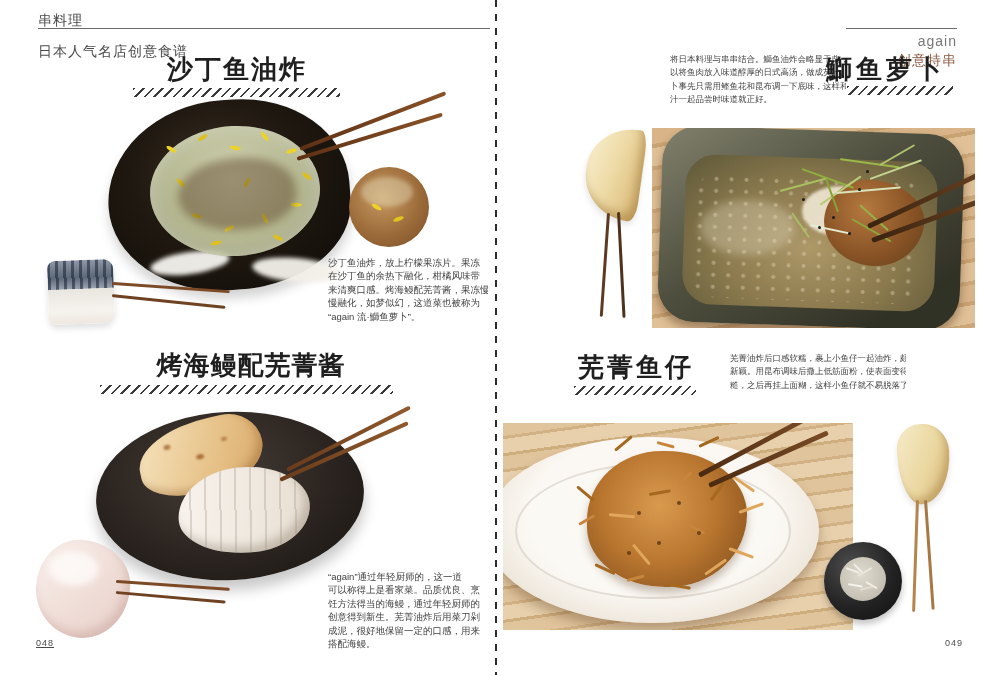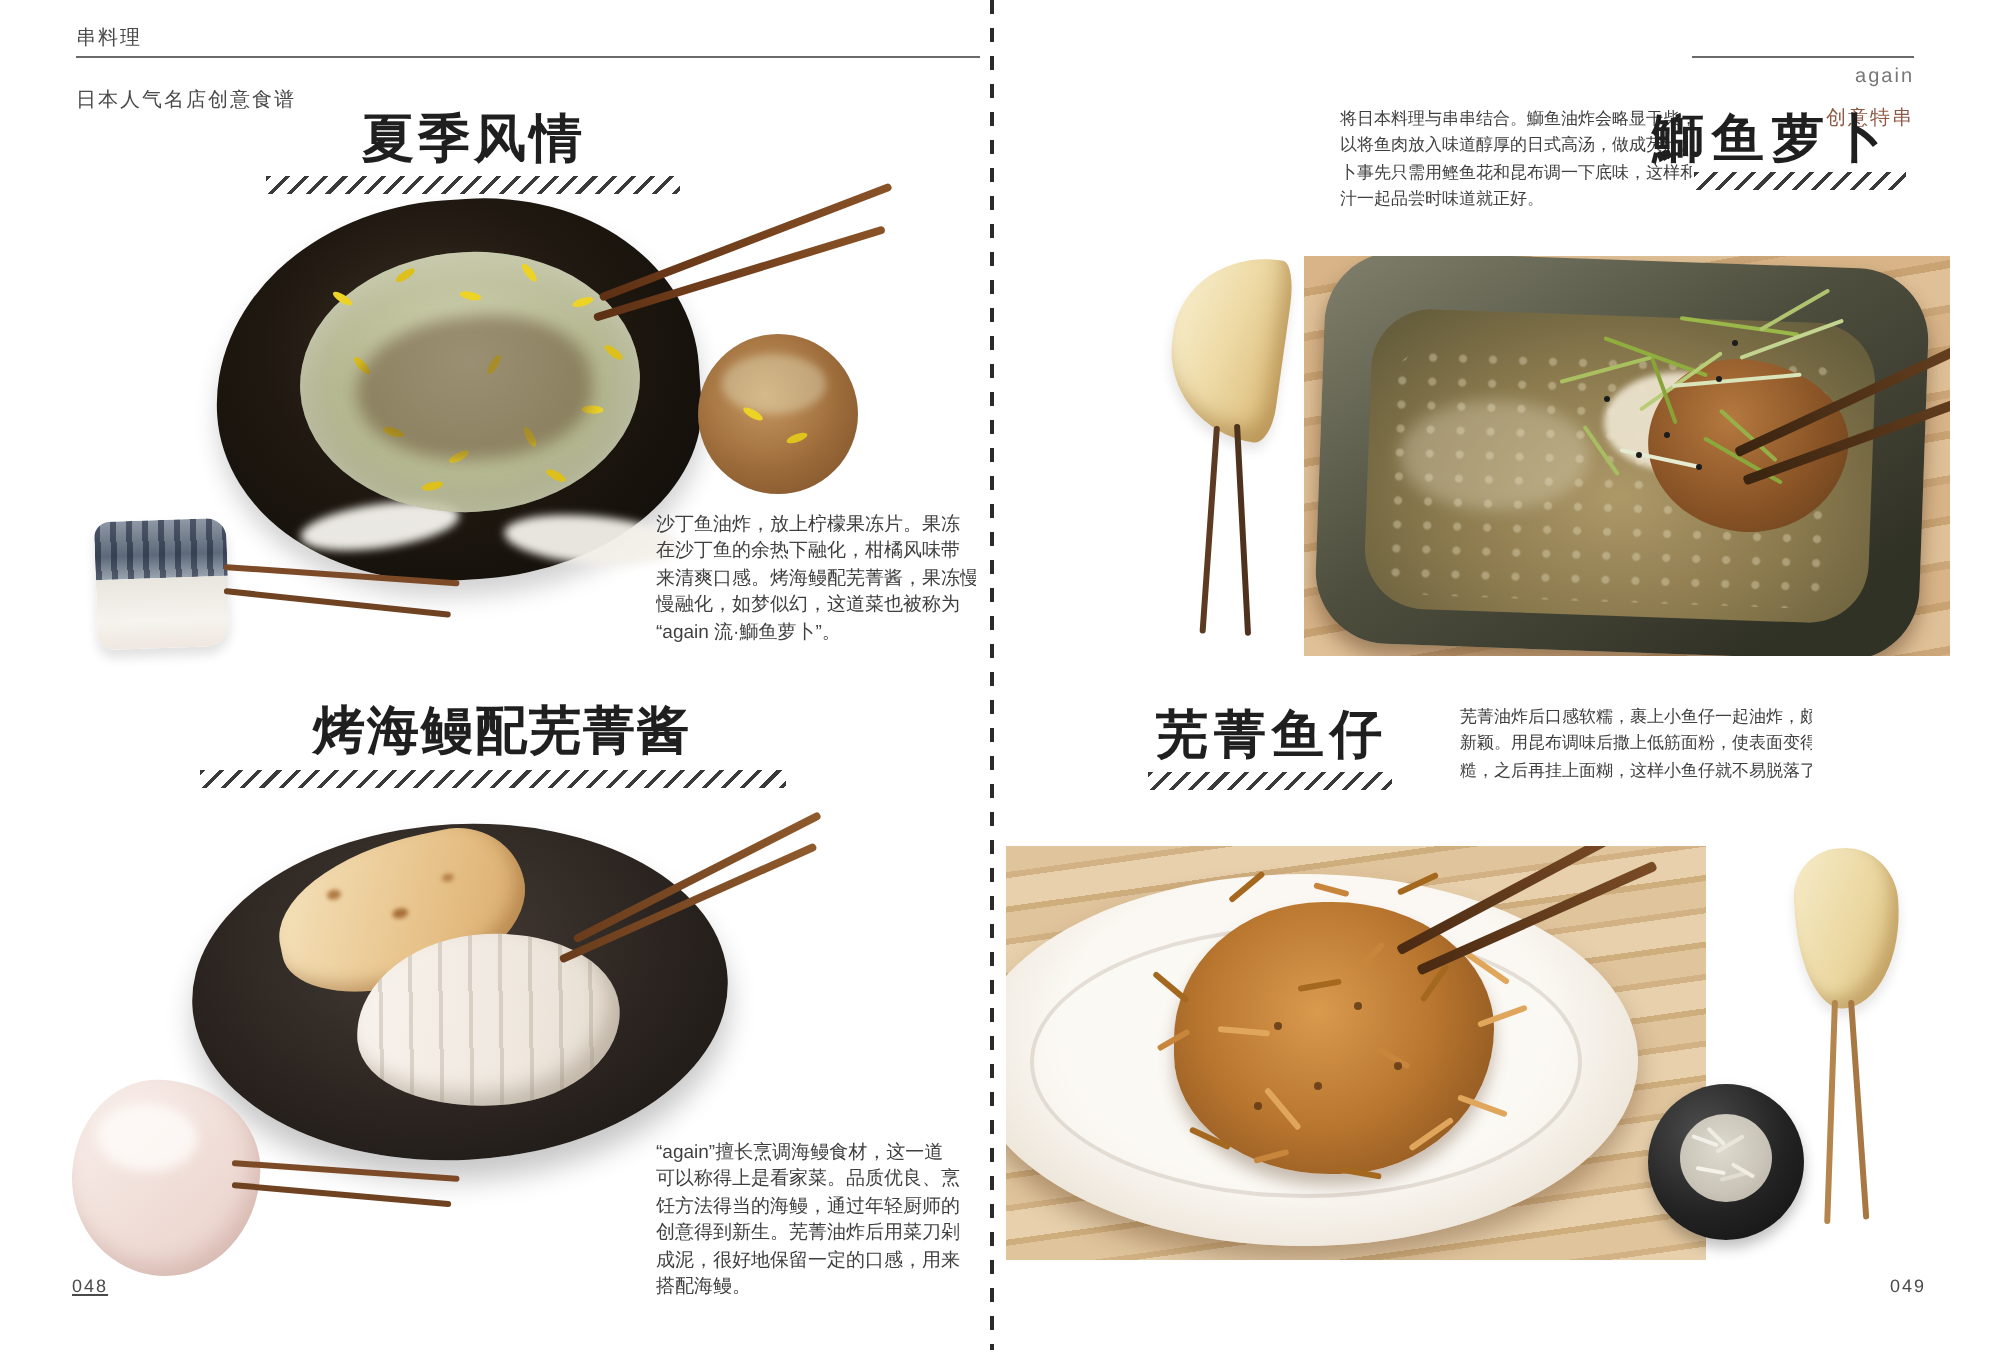--- a/index.html
+++ b/index.html
@@ -1,19 +1,19 @@
 <!DOCTYPE html>
 <html><head>
 <meta charset="utf-8">
 <style>
   html,body{margin:0;padding:0;background:#e8e8e8;}
   .spread{position:relative;width:1000px;height:675px;background:#ffffff;overflow:hidden;
           font-family:"Liberation Sans","DejaVu Sans",sans-serif;}
   .abs{position:absolute;}
-  .small-label{font-size:10px;color:#4a4a4a;letter-spacing:1px;white-space:nowrap;}
+  .small-label{font-size:14px;color:#4a4a4a;letter-spacing:1px;white-space:nowrap;}
   .hrule{height:1px;background:#6a6a6a;}
   .dish-title{font-weight:bold;color:#1f1f1f;font-size:26px;letter-spacing:2px;text-align:center;white-space:nowrap;}
   .hatch{height:9px;background:repeating-linear-gradient(135deg,#3a3a3a 0 1.8px,transparent 1.8px 6.8px);}
   .body-text{font-size:9.5px;line-height:13.4px;color:#3f3f3f;}
   .body-text div{white-space:nowrap;overflow:hidden;}
   .body-text-sm{font-size:8.5px;line-height:13.4px;color:#3f3f3f;}
   .body-text-sm div{white-space:nowrap;overflow:hidden;}
   .pagenum{font-size:9px;color:#4a4a4a;letter-spacing:1px;}
   .stick{position:absolute;transform-origin:left center;border-radius:2px;}
   .vstick{position:absolute;transform-origin:center top;border-radius:2px;}
@@ -29,21 +29,21 @@
 <body>
 
 <div class="spread">
 
   <div>
 
     <div class="abs small-label" style="left:38px;top:12px;">串料理</div>
     <div class="abs hrule" style="left:38px;top:28px;width:452px;"></div>
     <div class="abs small-label" style="left:38px;top:43px;">日本人气名店创意食谱</div>
 
-    <div class="abs dish-title" style="left:118px;top:52px;width:238px;">夏季风情</div>
+    <div class="abs dish-title" style="left:118px;top:52px;width:238px;">沙丁鱼油炸</div>
     <div class="abs hatch" style="left:133px;top:88px;width:207px;"></div>
 
     <div class="abs" style="left:0;top:0;width:497px;height:360px;">
       <div class="abs" style="left:108px;top:100px;width:242px;height:190px;transform:rotate(-4deg);
                   border-radius:52% 48% 50% 50%/55% 50% 45% 50%;
                   background:radial-gradient(ellipse at 45% 38%,#3a2e24 0%,#1f1810 45%,#0e0b08 100%);
                   box-shadow:0 8px 12px rgba(0,0,0,0.18);"></div>
       <div class="abs" style="left:150px;top:252px;width:80px;height:22px;border-radius:50%;transform:rotate(-8deg);
                   background:rgba(245,243,238,0.95);filter:blur(2px);"></div>
       <div class="abs" style="left:252px;top:258px;width:88px;height:24px;border-radius:50%;transform:rotate(5deg);
@@ -131,21 +131,21 @@
                   border-radius:45% 55% 50% 50%/50% 45% 55% 50%;
                   background:linear-gradient(135deg,#f9f0ec 0%,#f0ddd7 55%,#e9d0c9 100%);
                   box-shadow:inset -4px -6px 10px rgba(180,140,130,0.35);">
         <div class="abs" style="left:12px;top:12px;width:50px;height:34px;border-radius:50%;background:rgba(255,252,250,0.8);filter:blur(3px);"></div>
       </div>
       <div class="stick" style="left:116px;top:185px;width:114px;height:2.5px;transform:rotate(4deg);background:#7c4a26;"></div>
       <div class="stick" style="left:116px;top:196px;width:110px;height:2.5px;transform:rotate(5deg);background:#6f4222;"></div>
     </div>
 
     <div class="abs body-text" style="left:328px;top:570px;width:160px;">
-        <div>“again”擅长烹调海鳗食材，这一道</div>
+        <div>“again”通过年轻厨师的，这一道</div>
         <div>可以称得上是看家菜。品质优良、烹</div>
         <div>饪方法得当的海鳗，通过年轻厨师的</div>
         <div>创意得到新生。芜菁油炸后用菜刀剁</div>
         <div>成泥，很好地保留一定的口感，用来</div>
         <div>搭配海鳗。</div>
       </div>
 
     <div class="abs pagenum" style="left:36px;top:638px;text-decoration:underline;">048</div>
   </div>
 

